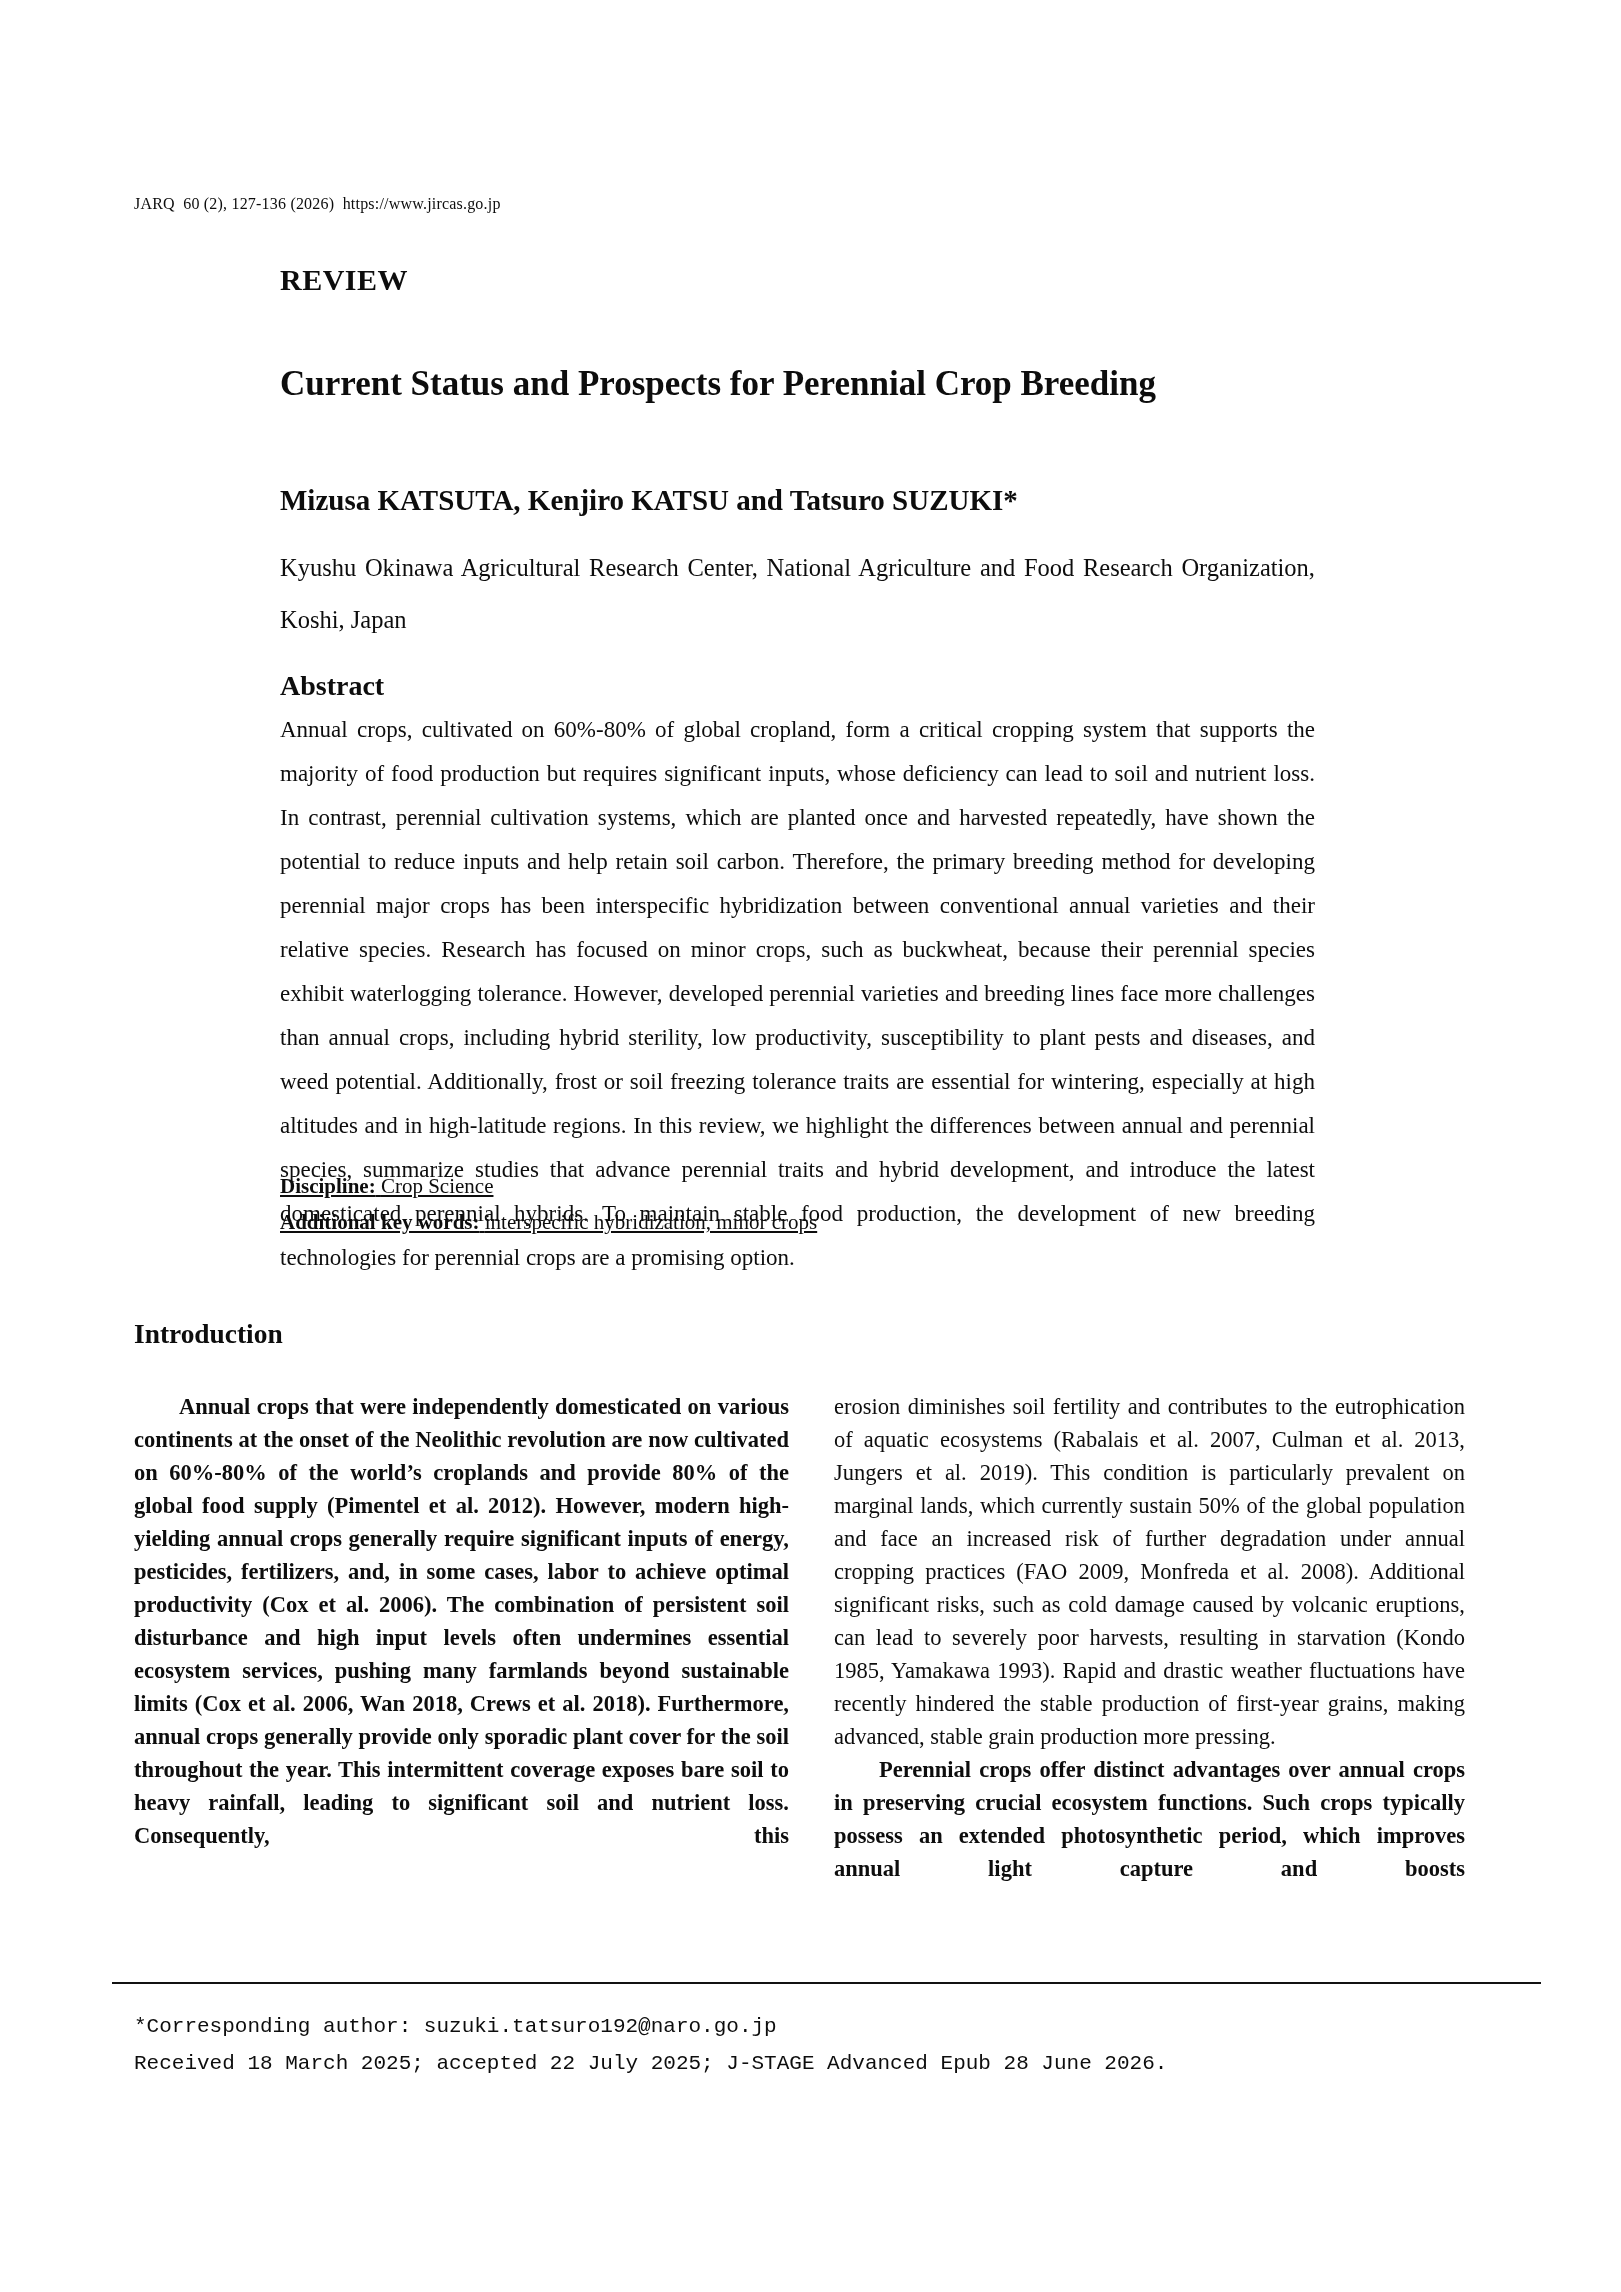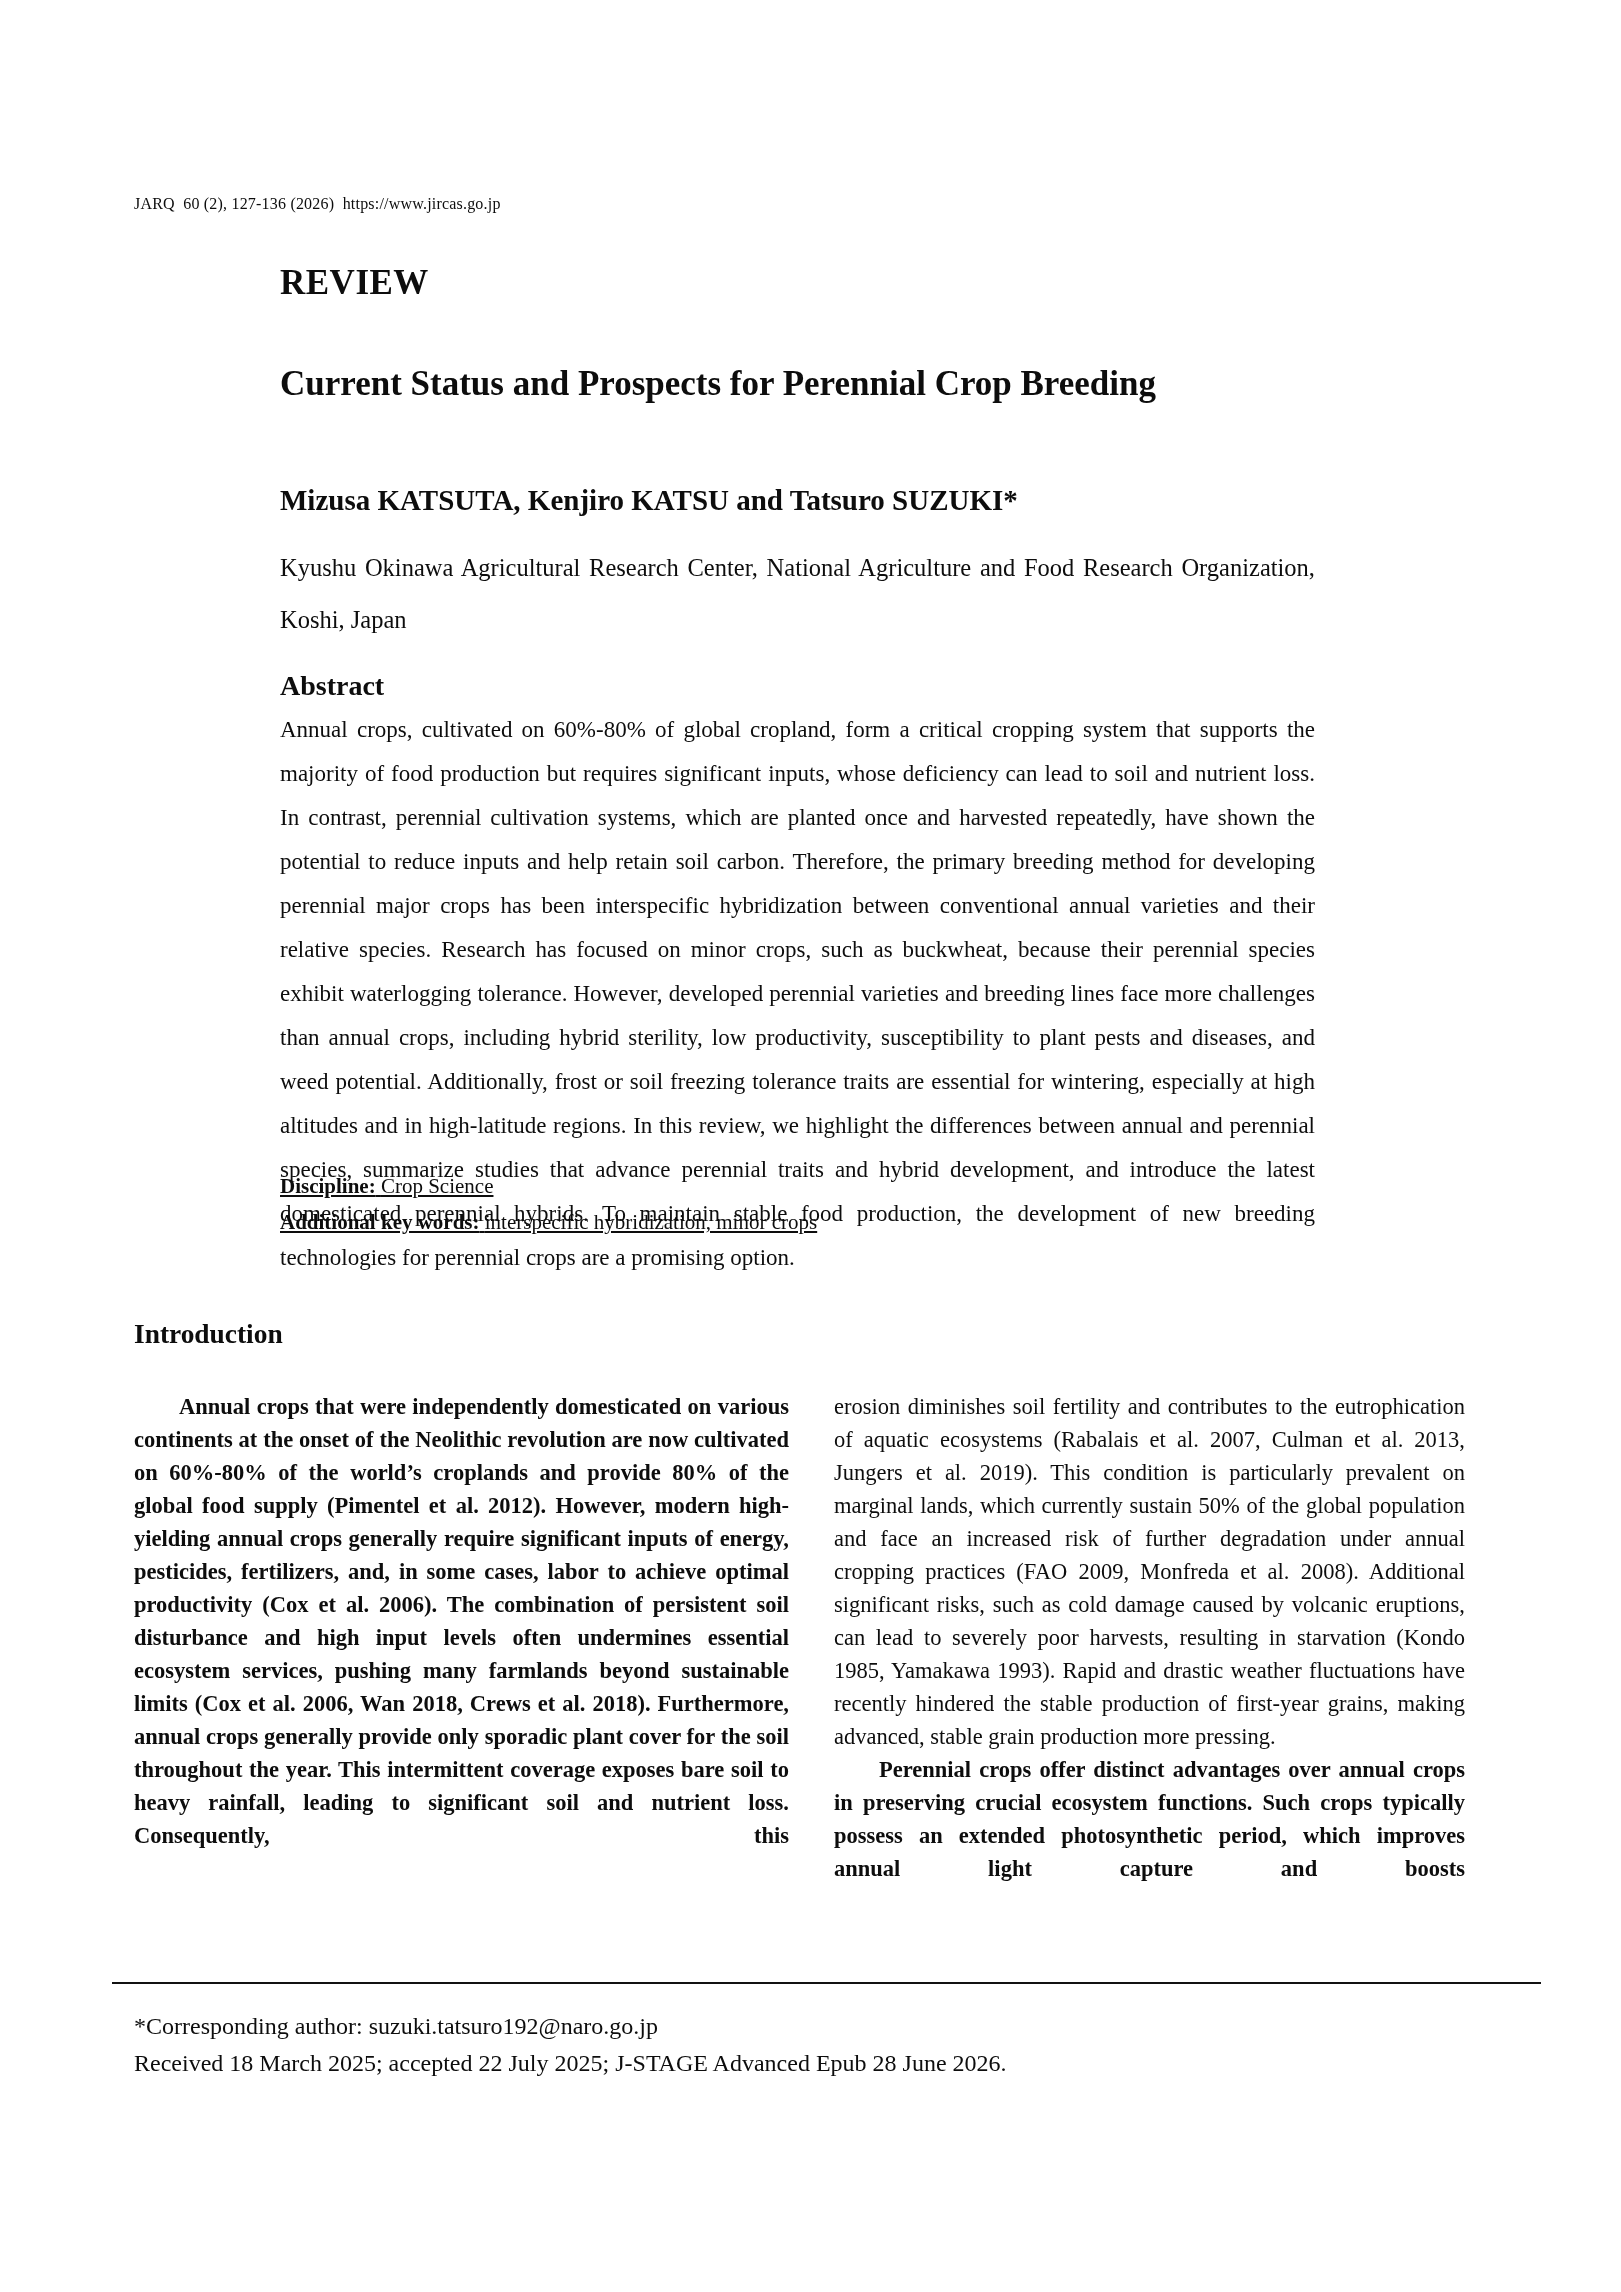--- a/index.html
+++ b/index.html
@@ -20,21 +20,21 @@
   .abs { position: absolute; }
 
   .header-line {
     left: 134px; top: 195px;
     font-size: 16px;
     white-space: pre-wrap;
     letter-spacing: 0.2px;
   }
   .article-type {
     left: 280px; top: 263px;
-    font-size: 35px; font-weight: bold;
+    font-size: 30px; font-weight: bold;
     letter-spacing: 0.5px;
   }
   .article-title {
     left: 280px; top: 364px;
     width: 1098px;
     font-size: 35px; font-weight: bold;
   }
   .authors {
     left: 280px; top: 484px;
     font-size: 29px; font-weight: bold;
@@ -80,21 +80,21 @@
   .col p.cont { text-align-last: justify; }
 
   .footnote-rule {
     left: 112px; top: 1982px;
     width: 1429px; height: 0;
     border-top: 2.5px solid #111111;
   }
   .footnote {
     left: 134px; top: 2008px;
     width: 1402px;
-    font-size: 24px; line-height: 37px;
+    font-size: 21px; line-height: 37px; font-family: Liberation Mono, monospace;
   }
   .footnote div { white-space: nowrap; }
   .page-number {
     top: 2175px; left: 1411px;
     width: 59px;
     font-size: 24.5px;
     text-align: right;
   }
 </style>
 </head>

